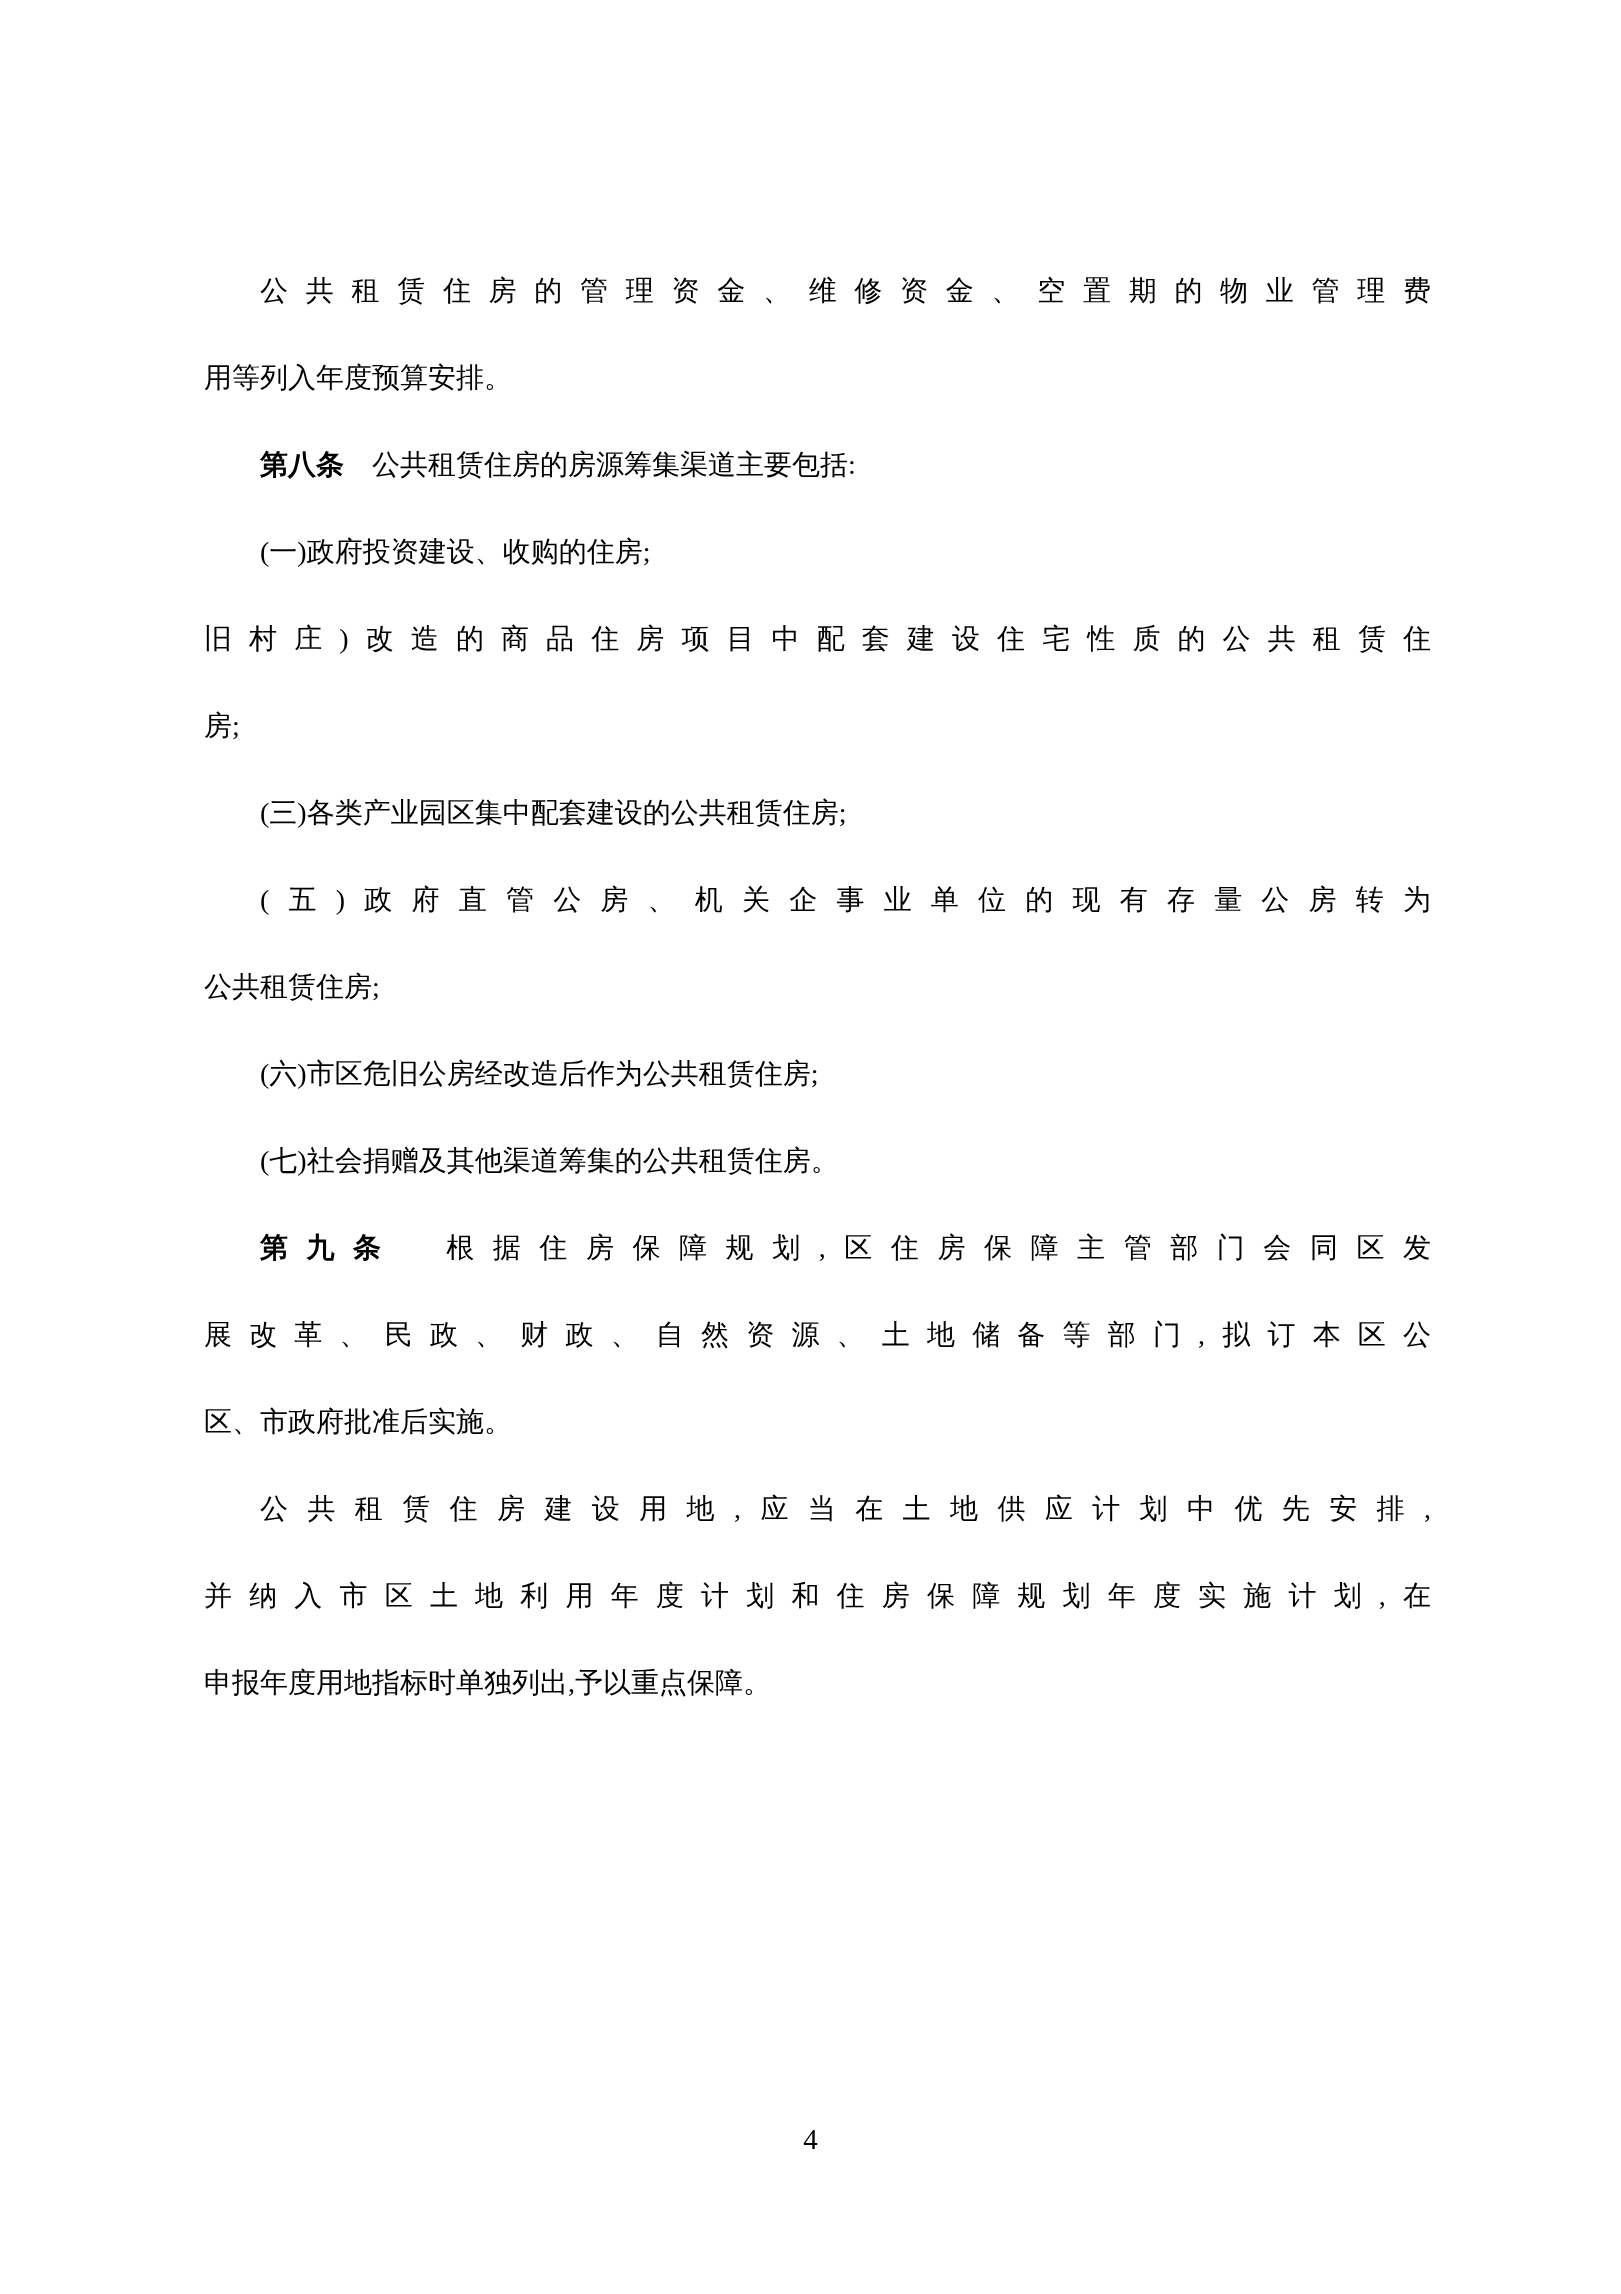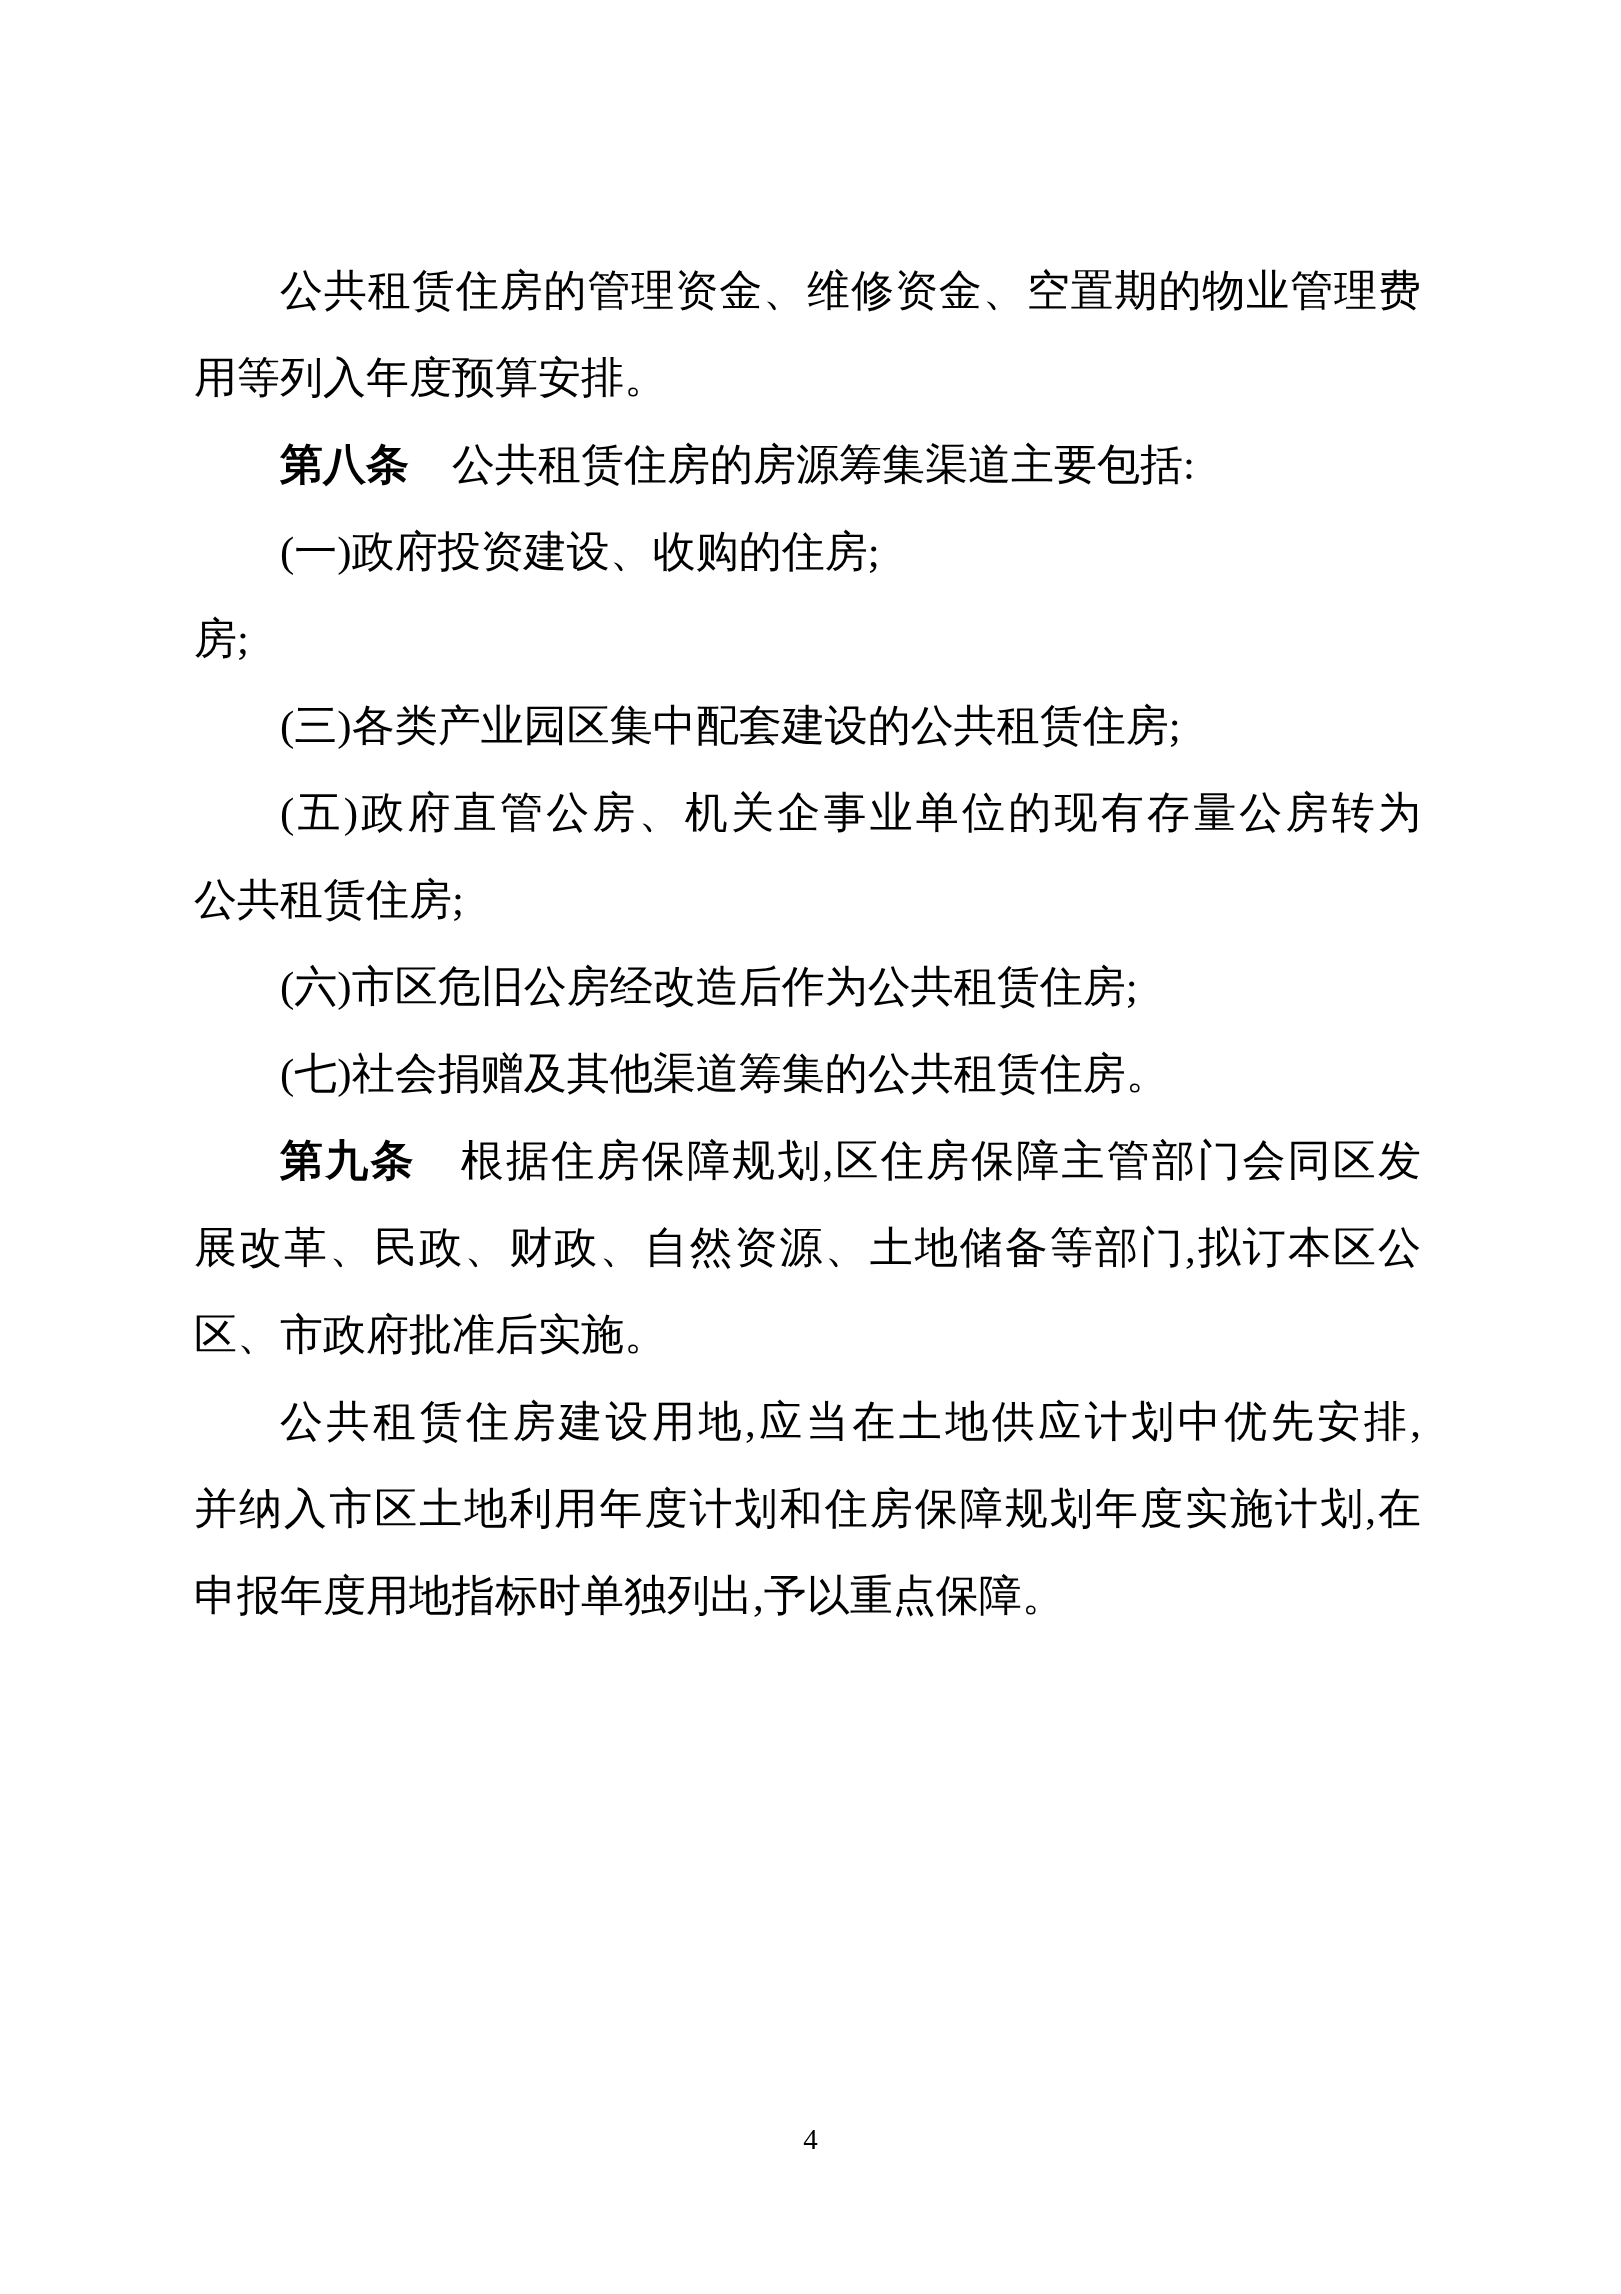--- a/index.html
+++ b/index.html
@@ -11,24 +11,24 @@
     position: relative;
     width: 1621px;
     height: 2295px;
     background: #ffffff;
     overflow: hidden;
     font-family: "Liberation Serif", "DejaVu Serif", serif;
     color: #000000;
   }
   .doc {
     position: absolute;
-    left: 194px;
+    left: 204px;
     top: 247px;
     width: 1227px;
-    font-size: 43px;
+    font-size: 28px;
     line-height: 87px;
     letter-spacing: 0;
     text-align: left;
   }
   .line {
     height: 87px;
     overflow: visible;
   }
   .indent {
     text-indent: 2em;
@@ -64,20 +64,21 @@
 
     <div class="line indent fill"><span>公共租赁住房的管理资金、维修资金、空置期的物业管理费</span></div>
 
     <div class="line"><span>用等列入年度预算安排。</span></div>
 
     <div class="line indent"><span class="art">第八条</span><span>　公共租赁住房的房源筹集渠道主要包括:</span></div>
 
     <div class="line indent"><span>(一)政府投资建设、收购的住房;</span></div>
 
 
+    <div class="line fill"><span>旧村庄)改造的商品住房项目中配套建设住宅性质的公共租赁住</span></div>
 
     <div class="line"><span>房;</span></div>
 
     <div class="line indent"><span>(三)各类产业园区集中配套建设的公共租赁住房;</span></div>
 
 
     <div class="line indent fill"><span>(五)政府直管公房、机关企事业单位的现有存量公房转为</span></div>
 
     <div class="line"><span>公共租赁住房;</span></div>
 

